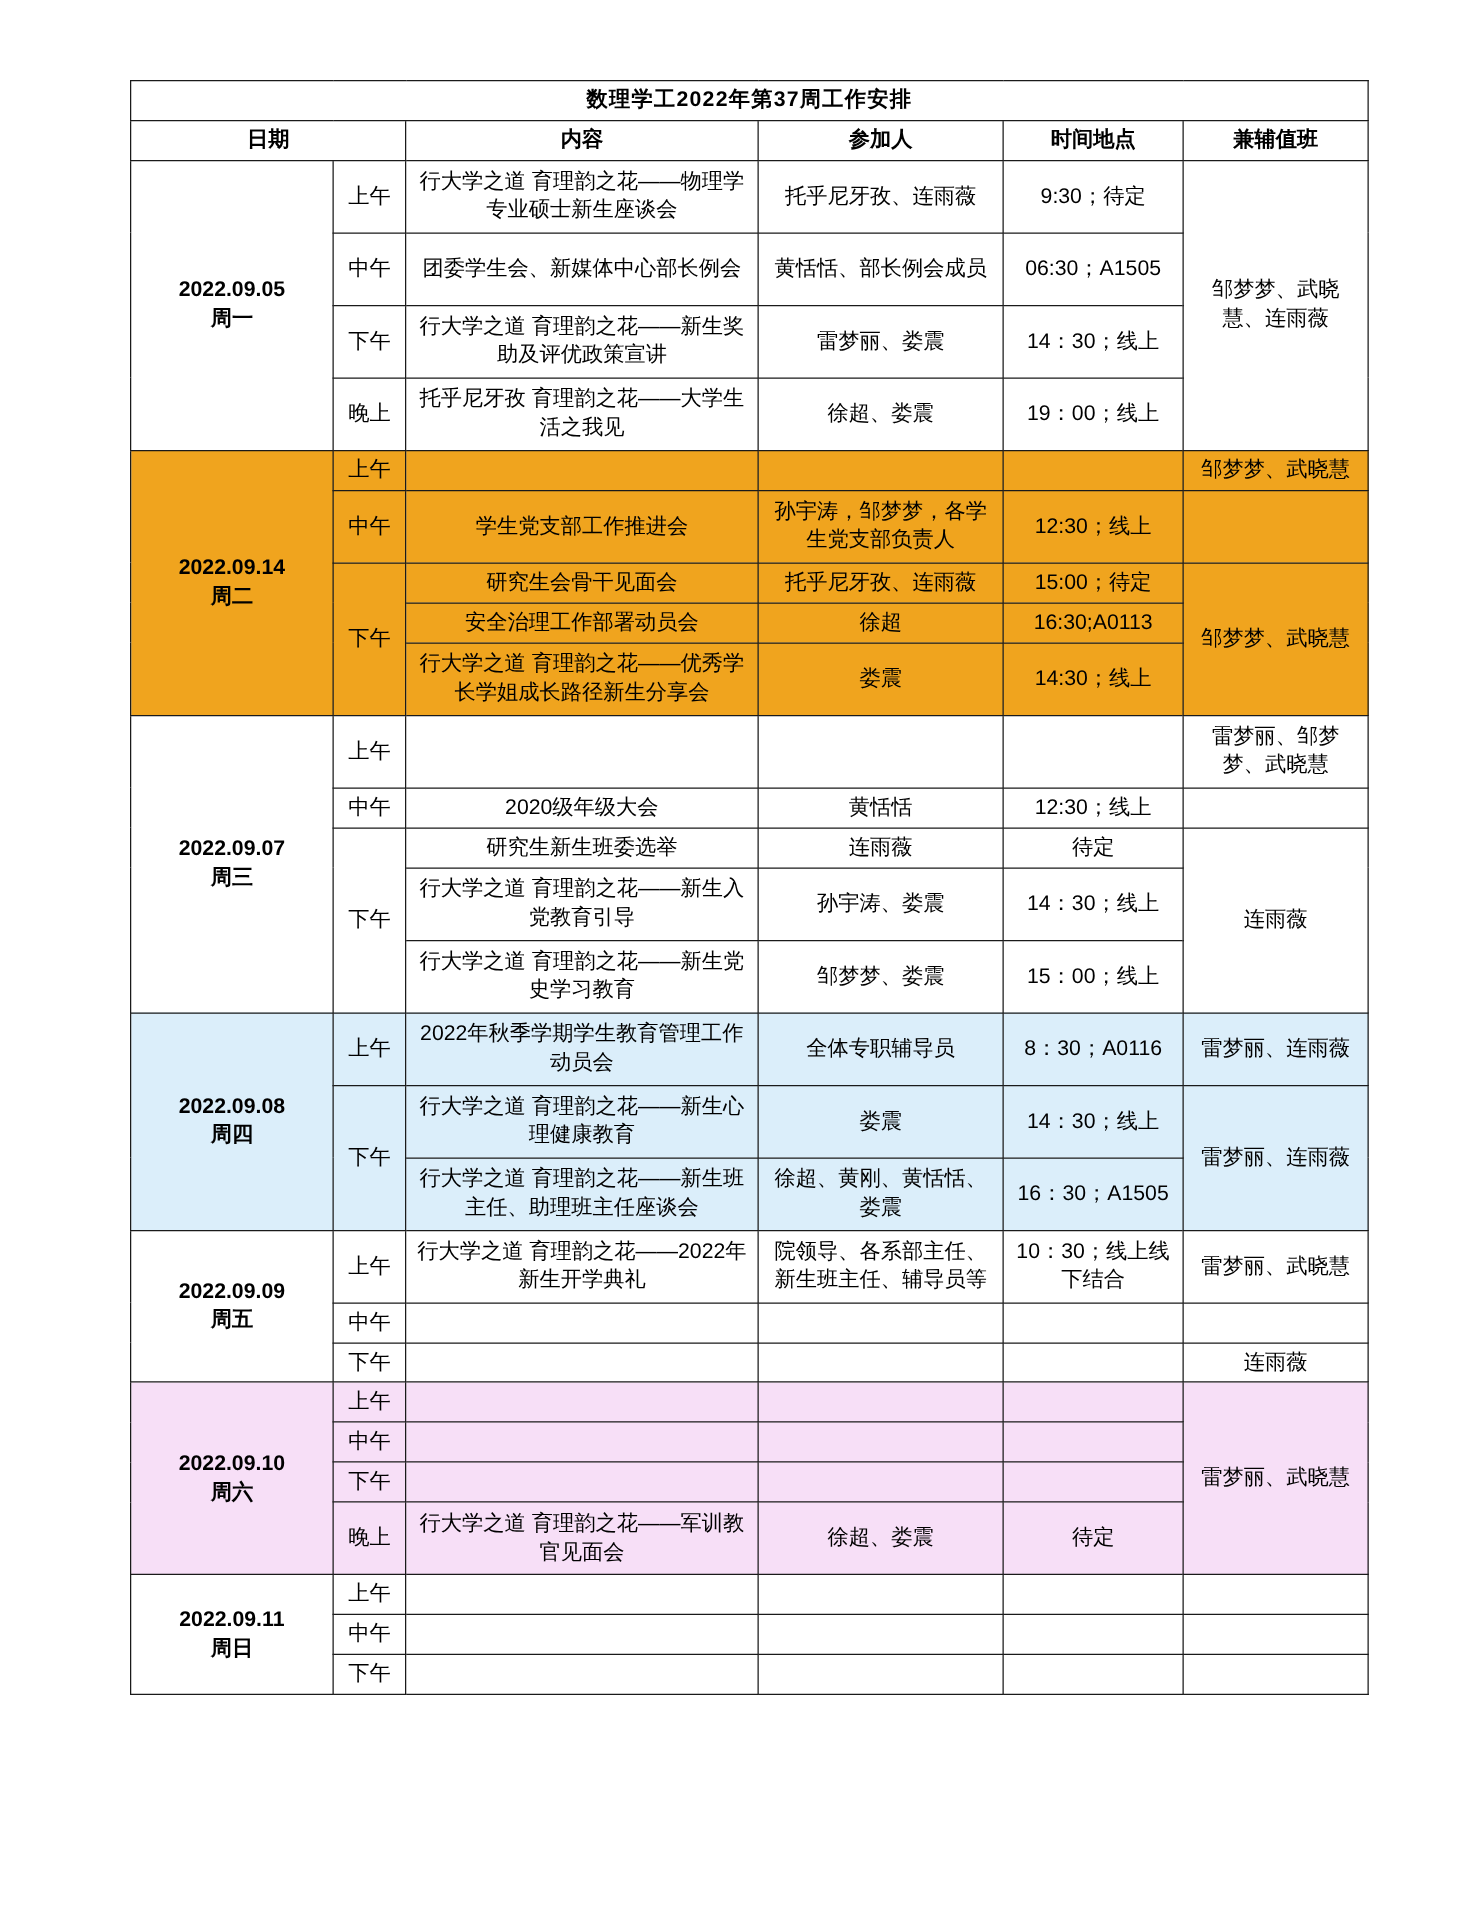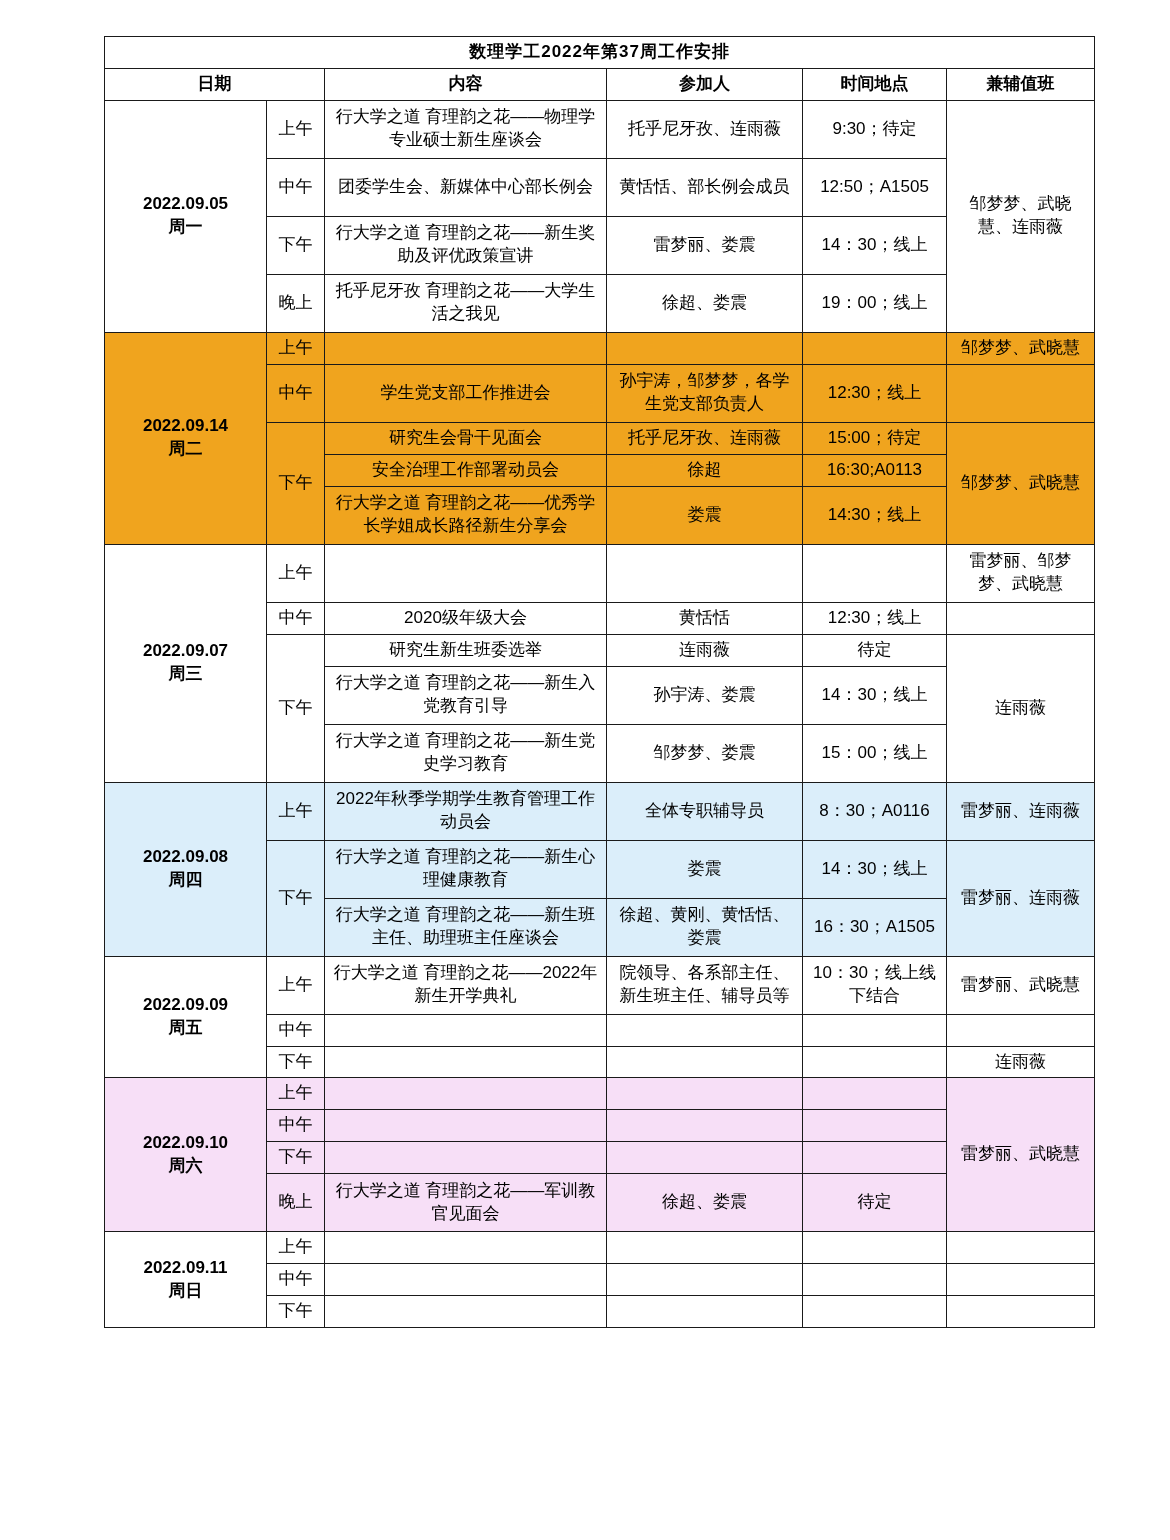--- a/index.html
+++ b/index.html
@@ -11,21 +11,21 @@
     width: 1170px;
     height: 1540px;
     font-family: "Liberation Sans", sans-serif;
     color: #000000;
   }
   .page {
     position: relative;
     width: 1170px;
     height: 1392px;
     box-sizing: border-box;
-    padding: 36px 104px 0 104px;
+    padding: 64px 104px 0 104px;
   }
   table.sched {
     border-collapse: collapse;
     width: 962px;
     table-layout: fixed;
   }
   table.sched td, table.sched th {
     border: 1px solid #1a1a1a;
     padding: 4px 6px;
     font-size: 17px;
@@ -105,21 +105,21 @@
         <td class="slot-cell">上午</td>
         <td class="content-cell">行大学之道 育理韵之花——物理学专业硕士新生座谈会</td>
         <td>托乎尼牙孜、连雨薇</td>
         <td>9:30；待定</td>
         <td rowspan="4">邹梦梦、武晓慧、连雨薇</td>
       </tr>
       <tr class="row-white tall">
         <td class="slot-cell">中午</td>
         <td class="content-cell">团委学生会、新媒体中心部长例会</td>
         <td>黄恬恬、部长例会成员</td>
-        <td>12:50；A1505</td>
+        <td>06:30；A1505</td>
       </tr>
       <tr class="row-white tall">
         <td class="slot-cell">下午</td>
         <td class="content-cell">行大学之道 育理韵之花——新生奖助及评优政策宣讲</td>
         <td>雷梦丽、娄震</td>
         <td>14：30；线上</td>
       </tr>
       <tr class="row-white tall">
         <td class="slot-cell">晚上</td>
         <td class="content-cell">托乎尼牙孜 育理韵之花——大学生活之我见</td>

